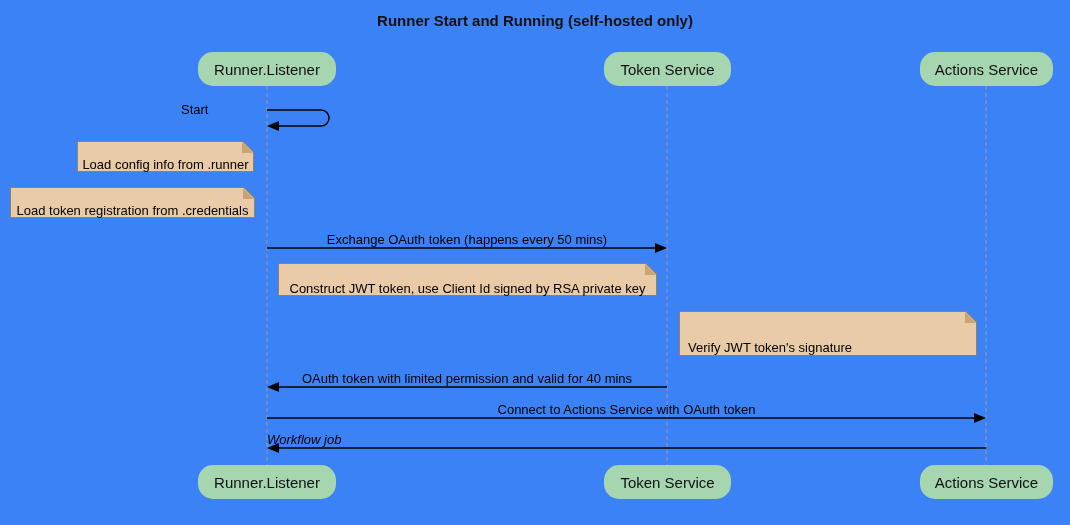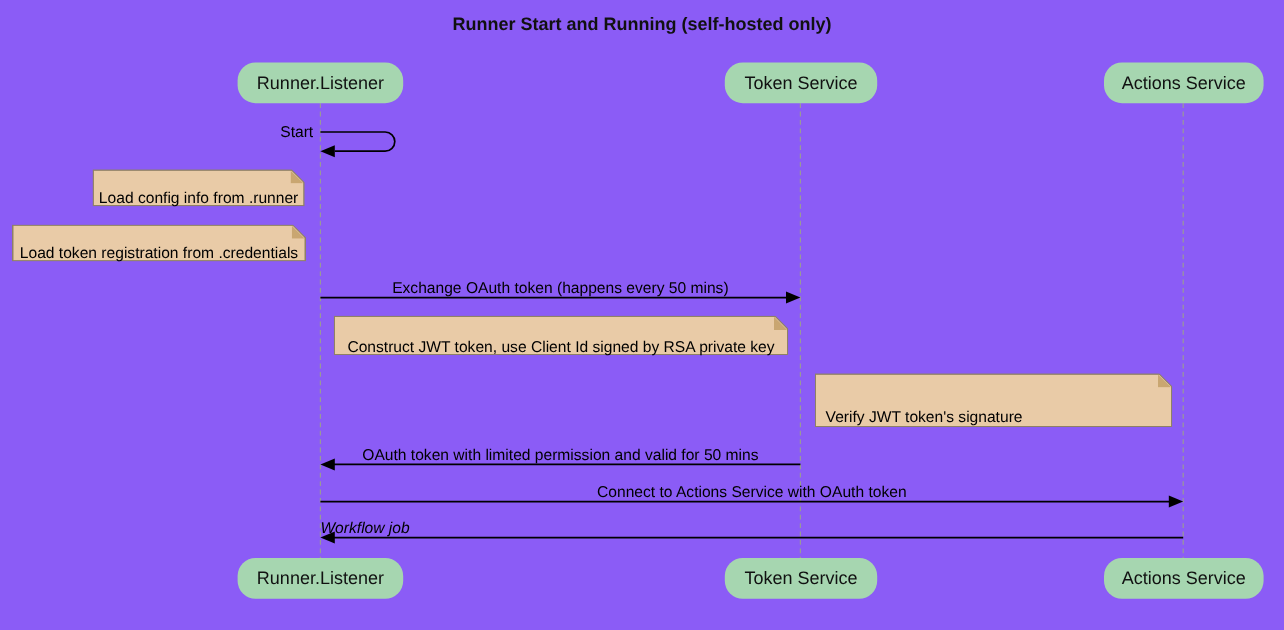--- a/index.html
+++ b/index.html
@@ -1,18 +1,18 @@
 <!DOCTYPE html>
 <html><head>
 <meta charset="utf-8">
 <style>
   * { margin:0; padding:0; box-sizing:border-box; }
   body { background:#fff; }
   .stage {
-    position:relative; width:1070px; height:525px; background:#8b5cf6;
+    position:relative; width:1070px; height:525px; background:#3b82f6;
     font-family:"Liberation Sans", sans-serif; color:#000; overflow:hidden;
   }
   .layer { position:absolute; left:0; top:0; }
 
   .title {
     position:absolute; left:0; top:12px; width:1070px;
     text-align:center; font-size:15px; font-weight:bold; color:#111;
   }
 
   .actor {
@@ -22,21 +22,21 @@
   }
   .a1 { left:198px; width:138px; }
   .a2 { left:604px; width:127px; }
   .a3 { left:920px; width:133px; }
   .top { top:52px; }
   .bot { top:465px; }
 
   .mlabel {
     position:absolute; font-size:13px; color:#000; white-space:nowrap; line-height:14px;
   }
-  .lbl-start { left:181px; top:103px; width:80px; text-align:right; }
+  .lbl-start { left:181px; top:103px; width:80px; text-align:left; }
   .lbl-m1 { left:267px; top:233px; width:400px; text-align:center; }
   .lbl-m2 { left:267px; top:372px; width:400px; text-align:center; }
   .lbl-m3 { left:267px; top:403px; width:719px; text-align:center; }
   .lbl-m4 { left:267px; top:433px; width:719px; text-align:left;font-style:italic; }
 
   .note { position:absolute; font-size:13px; }
   .note .shape {
     position:absolute; inset:0; background:#8F8066;
     clip-path: polygon(0 0, calc(100% - 11px) 0, 100% 11px, 100% 100%, 0 100%);
   }
@@ -93,21 +93,21 @@
   </div>
   <div class="actor a2 top">
     <span>Token Service</span>
   </div>
   <div class="actor a3 top">
     <span>Actions Service</span>
   </div>
 
   <div class="mlabel lbl-start">Start</div>
   <div class="mlabel lbl-m1">Exchange OAuth token (happens every 50 mins)</div>
-  <div class="mlabel lbl-m2">OAuth token with limited permission and valid for 50 mins</div>
+  <div class="mlabel lbl-m2">OAuth token with limited permission and valid for 40 mins</div>
   <div class="mlabel lbl-m3">Connect to Actions Service with OAuth token</div>
   <div class="mlabel lbl-m4">Workflow job</div>
 
   <div class="note n1">
     <div class="shape"></div>
     <div class="fold"></div>
     <div class="txt center">
       <span>Load config info from .runner</span>
     </div>
   </div>

